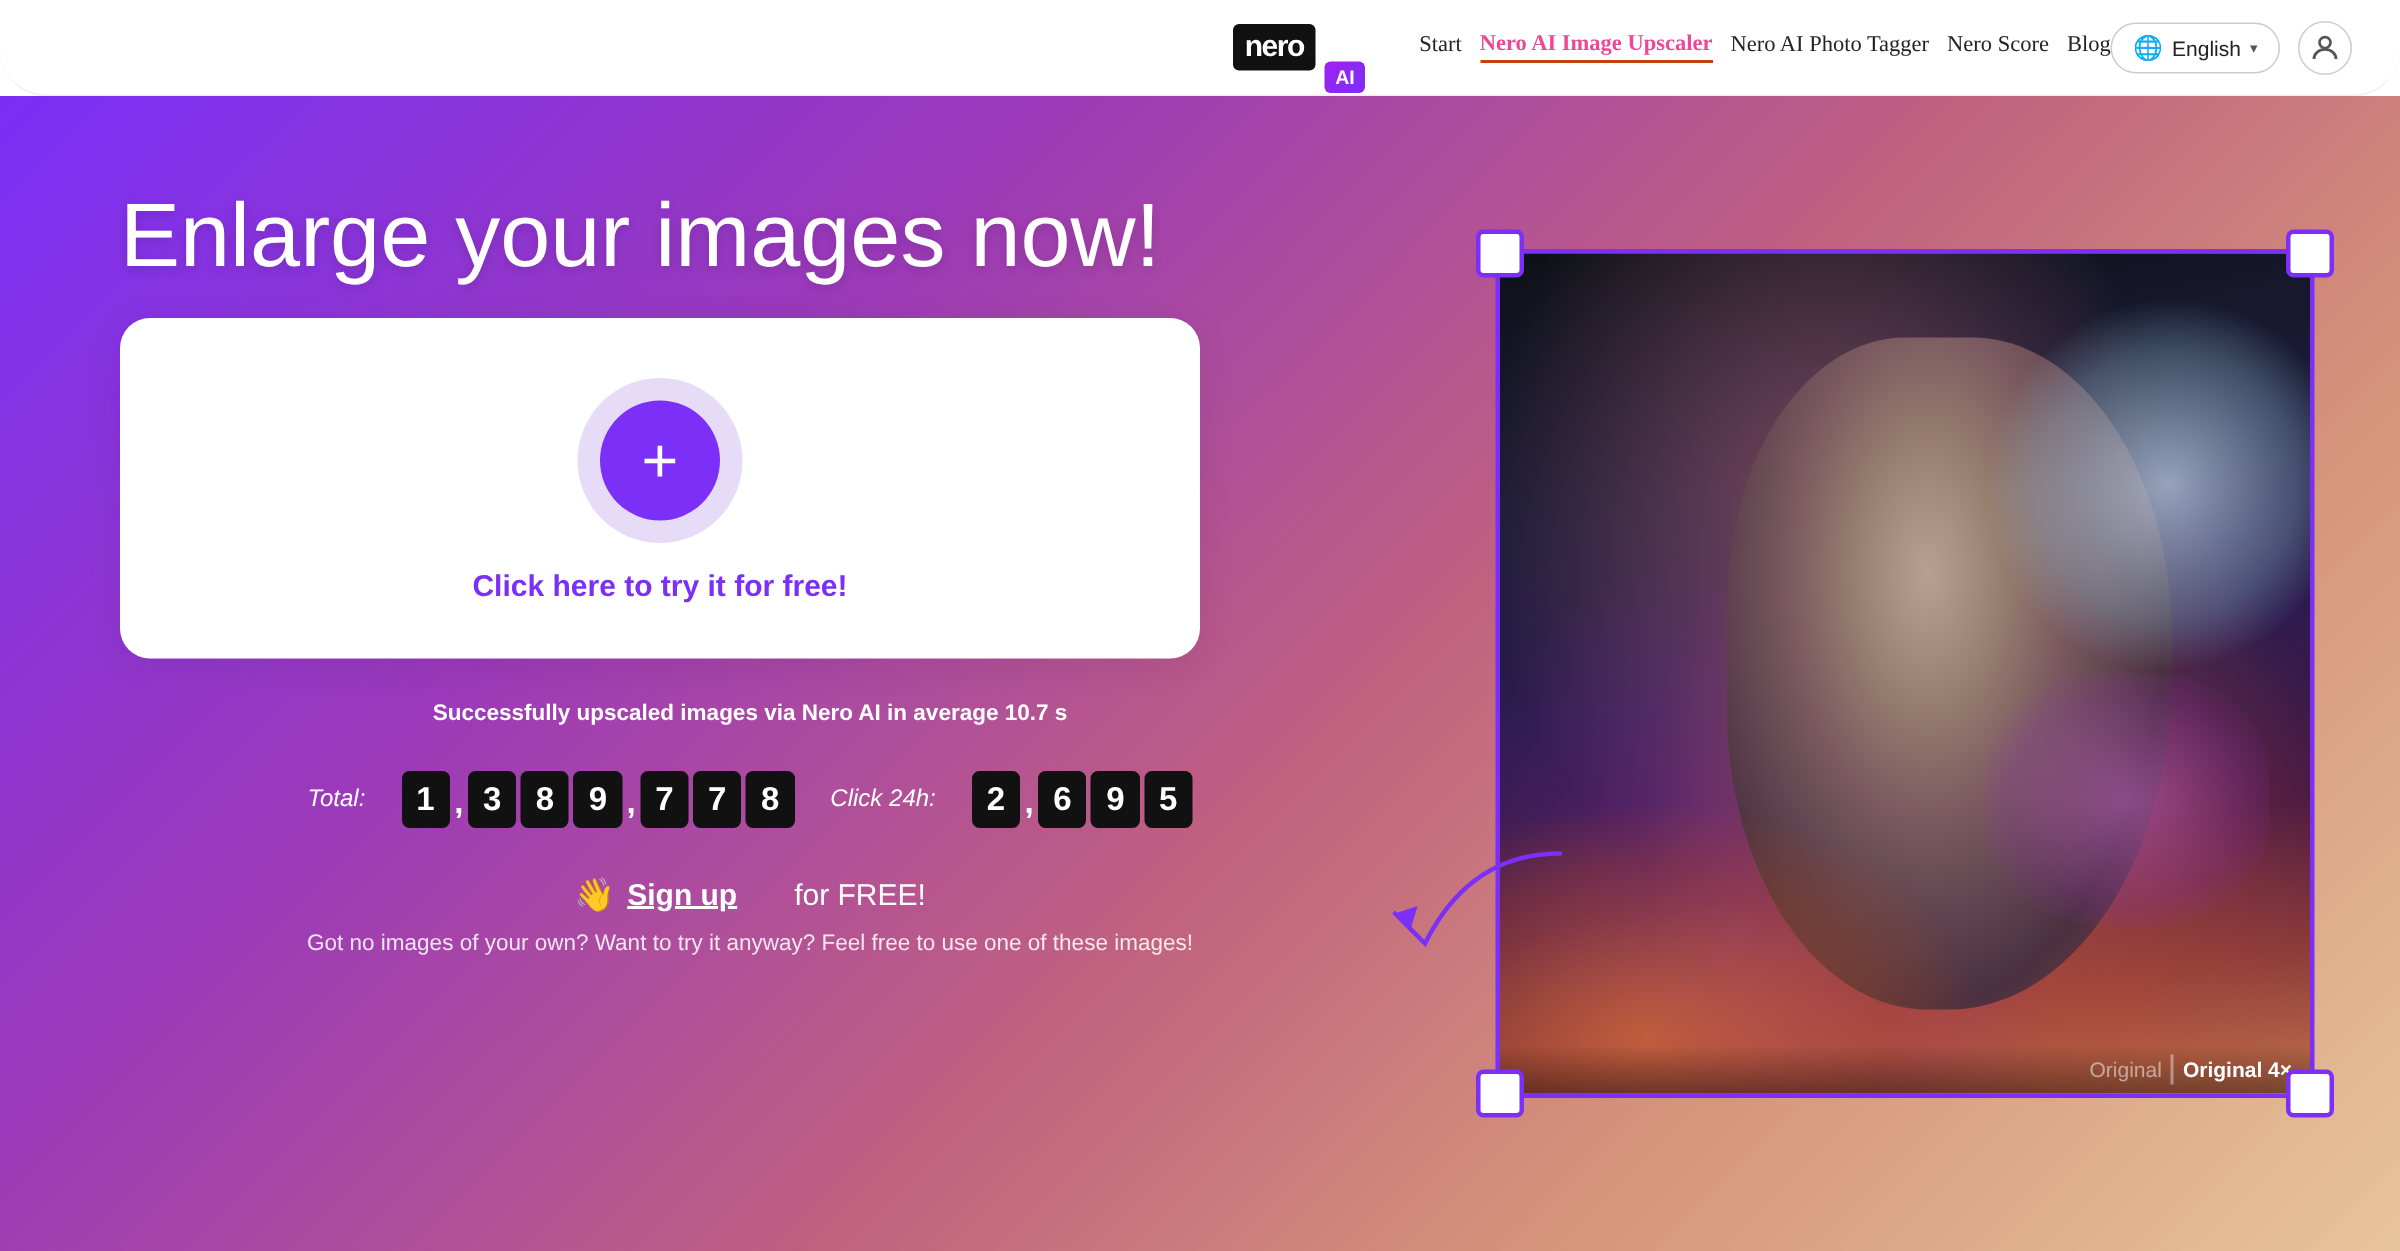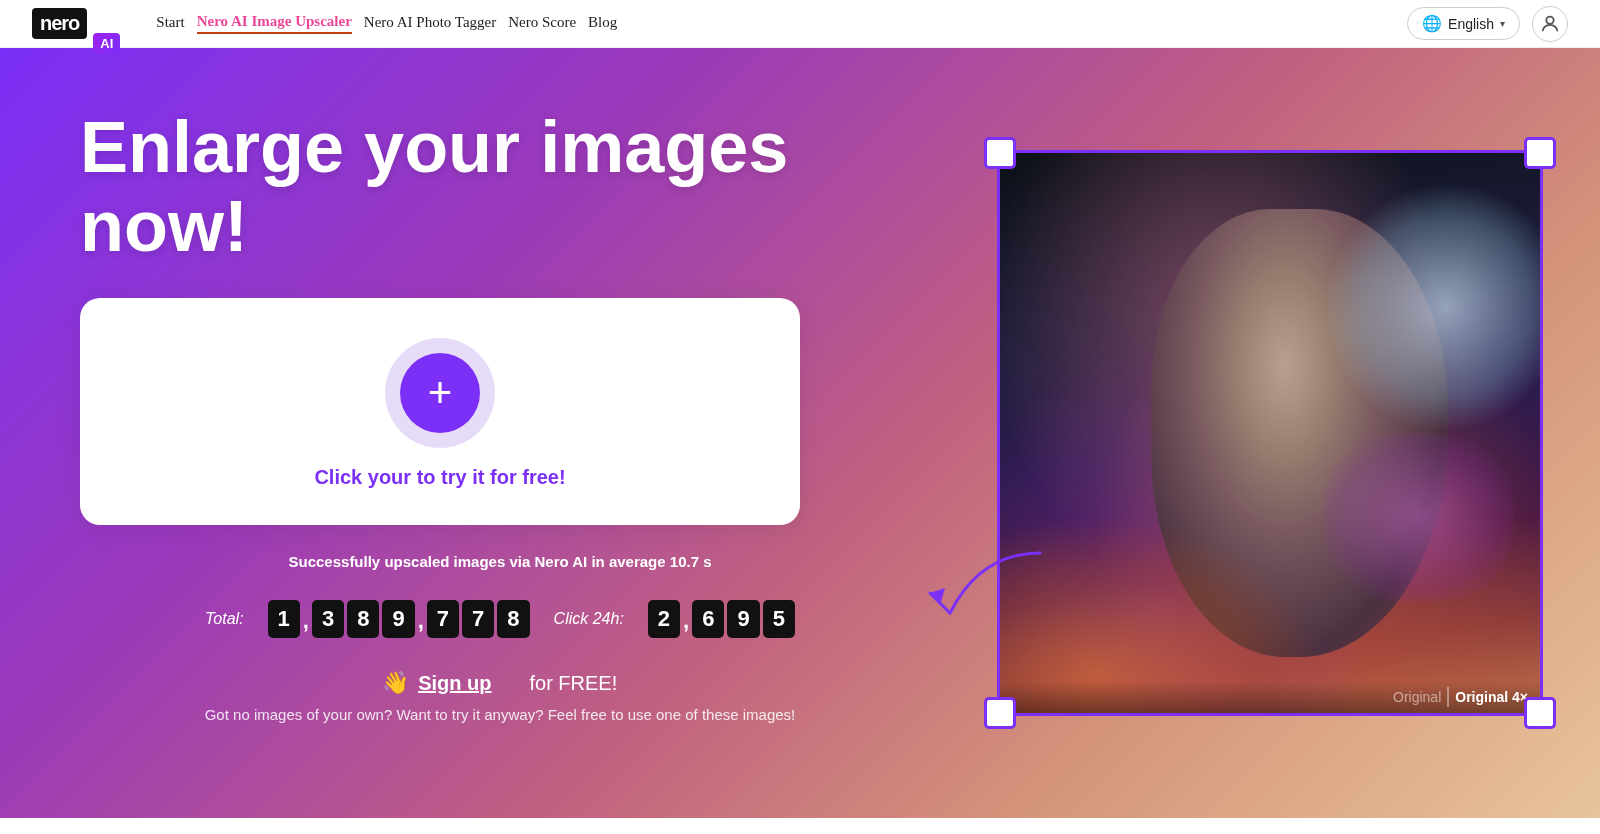--- a/index.html
+++ b/index.html
@@ -1,22 +1,22 @@
 <!DOCTYPE html>
 <html><head>
   <meta charset="utf-8">
   <style>
     * { margin: 0; padding: 0; box-sizing: border-box; }
     body { font-family: -apple-system, BlinkMacSystemFont, 'Segoe UI', Arial, sans-serif; width: 1600px; overflow-x: hidden; }
 
     
     .navbar {
-      display: flex; align-items: center; justify-content: space-between;
-      padding: 0 32px; height: 48px; background: #fff;
-      border-bottom: 1px solid #eee; position: relative; z-index: 10;
+      display: flex; align-items: center; justify-content: flex-end;
+      padding: 0 32px; height: 64px; background: #fff;
+      border-bottom: 1px solid #eee; position: relative; z-index: 10; border-radius: 31px;
     }
     .navbar-left { display: flex; align-items: center; gap: 36px; }
     .logo { display: flex; align-items: center; gap: 6px; }
     .logo-nero {
       background: #111; color: #fff; font-weight: 900; font-size: 20px;
       padding: 4px 8px; border-radius: 4px; letter-spacing: -1px;
     }
     .logo-ai {
       background: linear-gradient(135deg, #a020f0, #7b2ff7);
       color: #fff; font-weight: 700; font-size: 13px;
@@ -49,22 +49,22 @@
     .hero {
       display: flex; align-items: stretch;
       background: linear-gradient(135deg, #7b2ff7 0%, #9c3ab8 30%, #c06080 55%, #d4937a 75%, #e8c49a 100%);
       min-height: 770px; position: relative; overflow: hidden;
     }
     .hero-left {
       flex: 1; padding: 60px 60px 40px 80px;
       display: flex; flex-direction: column; justify-content: flex-start;
     }
     .hero-title {
-      font-size: 72px; font-weight: 700; color: #fff;
-      line-height: 1.1; margin-bottom: 32px;
+      font-size: 60px; font-weight: 400; color: #fff;
+      line-height: 1.1; margin-bottom: 22px;
       text-shadow: 0 2px 8px rgba(0,0,0,0.15);
     }
 
     
     .upload-box {
       background: #fff; border-radius: 20px;
       padding: 40px 30px 36px;
       display: flex; flex-direction: column; align-items: center;
       max-width: 720px; cursor: pointer;
       box-shadow: 0 4px 24px rgba(0,0,0,0.08);
@@ -227,21 +227,21 @@
 <section class="hero">
   <div class="hero-left">
     <h1 class="hero-title">Enlarge your images now!</h1>
 
     <div class="upload-box">
       <div class="upload-circle-outer">
         <div class="upload-circle-inner">
           <span class="plus-icon">+</span>
         </div>
       </div>
-      <span class="upload-label">Click your to try it for free!</span>
+      <span class="upload-label">Click here to try it for free!</span>
     </div>
 
     <div class="stats-row">
       <div class="stats-subtitle">Successfully upscaled images via Nero AI in average 10.7 s</div>
       <div class="stats-numbers">
         <span class="stats-label">Total:</span>
         <div class="digit-group">
           <span class="digit-box">1</span>
           <span class="comma">,</span>
           <span class="digit-box">3</span>

